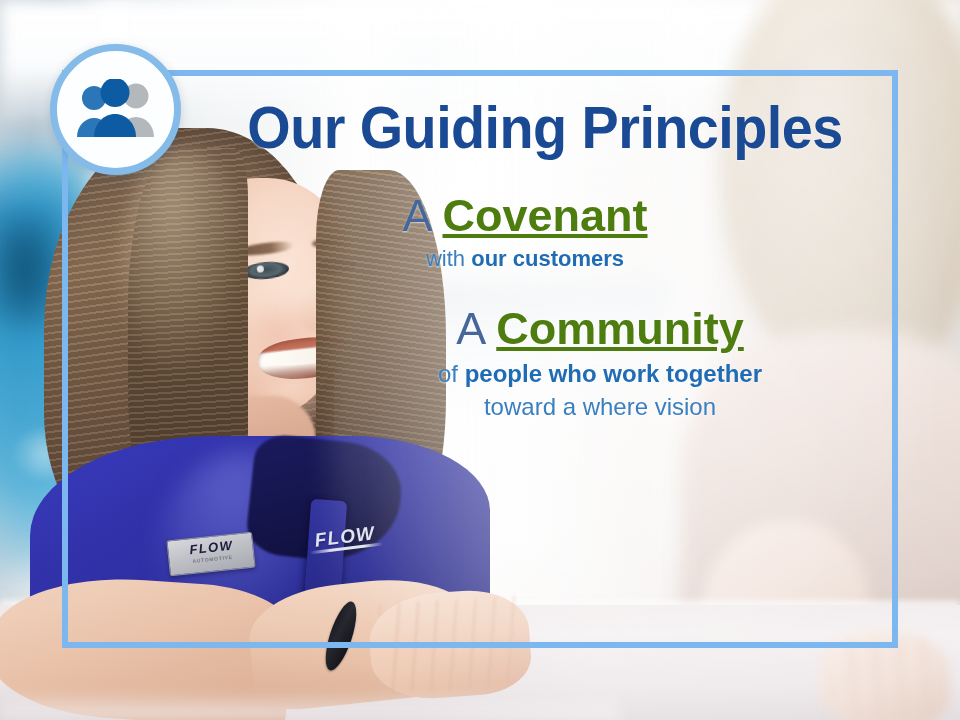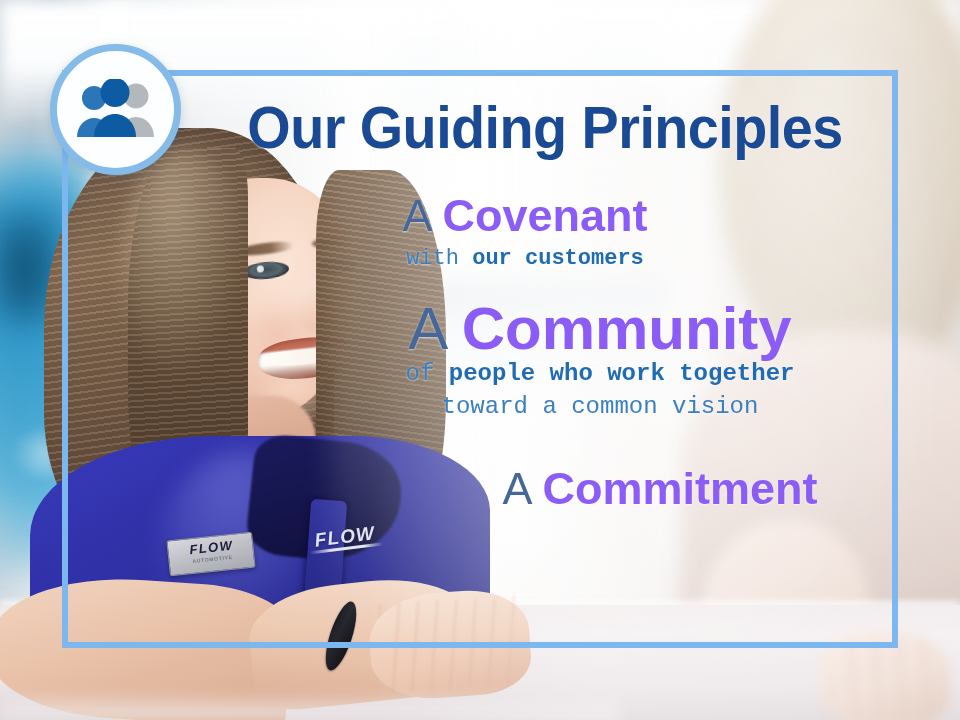--- a/index.html
+++ b/index.html
@@ -429,39 +429,40 @@
     color:#2a72b8;
     white-space:nowrap;
     text-shadow:0 1px 2px rgba(255,255,255,0.6);
   }
   .p-head .art {
     font-weight:400;
     color:#46679a;
   }
   .p-head .key {
     font-weight:700;
-    color:#8b5cf6;
+    color:#4d7c0f;
+    text-decoration:underline;
   }
   .p-sub {
-    font-family:Liberation Mono, monospace;
+    font-family:Liberation Sans, sans-serif;
     color:#3a7fc0;
     font-weight:400;
     white-space:nowrap;
     text-shadow:0 1px 2px rgba(255,255,255,0.55);
   }
   .p-sub b { font-weight:700; color:#1f6cb4; }
 
   
   #p1 { left:330px; top:190px; width:390px; text-align:center; }
   #p1 .p-head { font-size:45px; line-height:52px; }
   #p1 .p-sub  { font-size:22px; line-height:30px; margin-top:2px; }
 
   
   #p2 { left:380px; top:302px; width:440px; text-align:center; }
-  #p2 .p-head { font-size:60px; line-height:54px; }
+  #p2 .p-head { font-size:45px; line-height:54px; }
   #p2 .p-sub  { font-size:24px; line-height:31px; margin-top:2px; }
 
   
   #p3 { left:440px; top:462px; width:440px; text-align:center; }
   #p3 .p-head { font-size:45px; line-height:54px; }
   #p3 .p-sub  { font-size:22px; line-height:32px; margin-top:4px; }
 </style>
 </head>
 <body>
 
@@ -564,23 +565,20 @@
       </div>
     </div>
 
     <div class="principle" id="p2">
       <div class="p-head">
         <span class="art">A </span><span class="key">Community</span>
       </div>
       <div class="p-sub">
         <span>of </span><b>people who work together</b>
       </div>
-      <div class="p-sub">toward a common vision</div>
+      <div class="p-sub">toward a where vision</div>
     </div>
 
     <div class="principle" id="p3">
-      <div class="p-head">
-        <span class="art">A </span><span class="key">Commitment</span>
-      </div>
     </div>
 
   </div>
 </div>
 
 </body></html>

